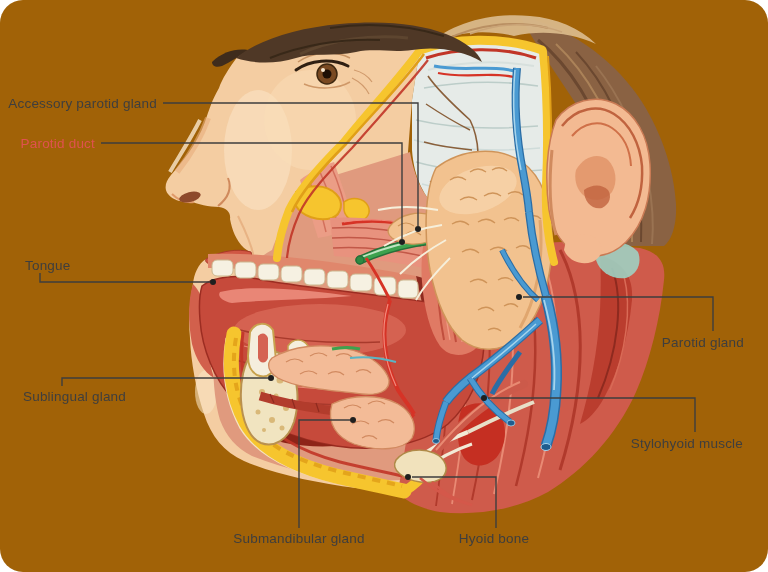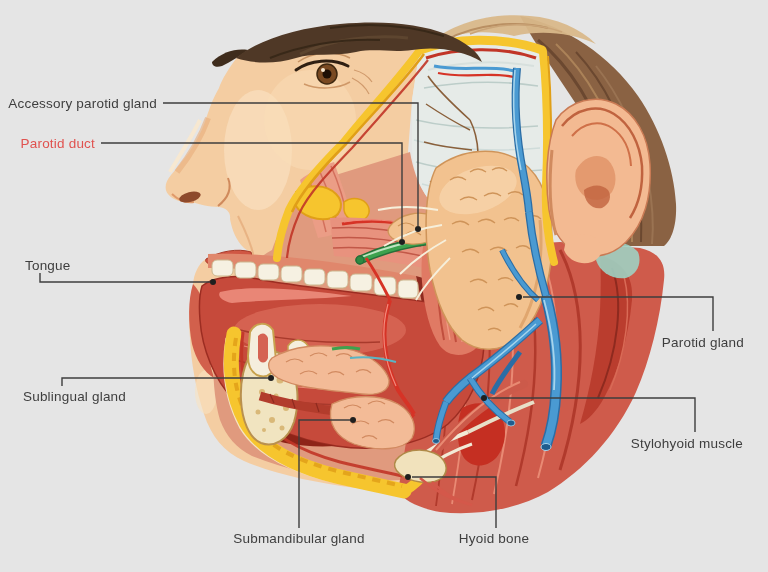--- a/index.html
+++ b/index.html
@@ -1,17 +1,17 @@
 <!DOCTYPE html>
 <html><head>
 <meta charset="utf-8">
 <style>
   html,body{margin:0;padding:0;background:#ffffff;}
-  .stage{position:relative;width:768px;height:572px;background:#e5e5e5;overflow:hidden;
-         font-family:"Liberation Sans", sans-serif;}
+  .stage{position:relative;width:768px;height:572px;background:#a16207;overflow:hidden;
+         font-family:"Liberation Sans", sans-serif;border-radius:23px;}
   svg{display:block;}
   .lbl{font-family:"Liberation Sans", sans-serif;font-size:13.5px;letter-spacing:.2px;fill:#3e3e3e;}
   .lbl.red{fill:#e0524f;}
   .leader{stroke:#3e3e3e;stroke-width:1.4;fill:none;}
   .dot{fill:#1f1f1f;}
 </style>
 </head>
 <body>
 
 <div class="stage">

